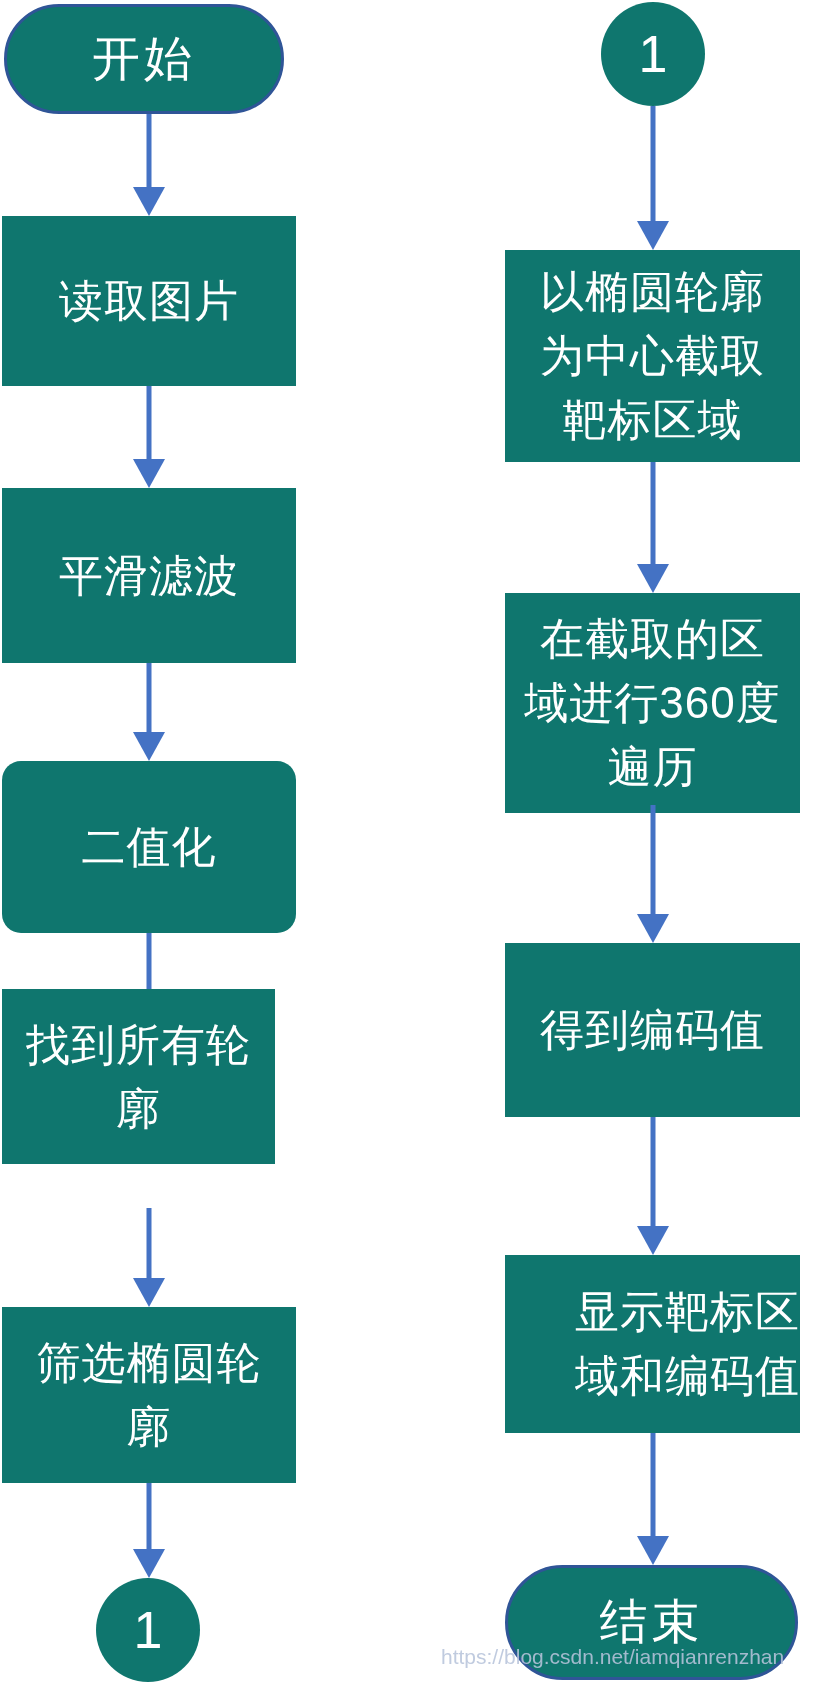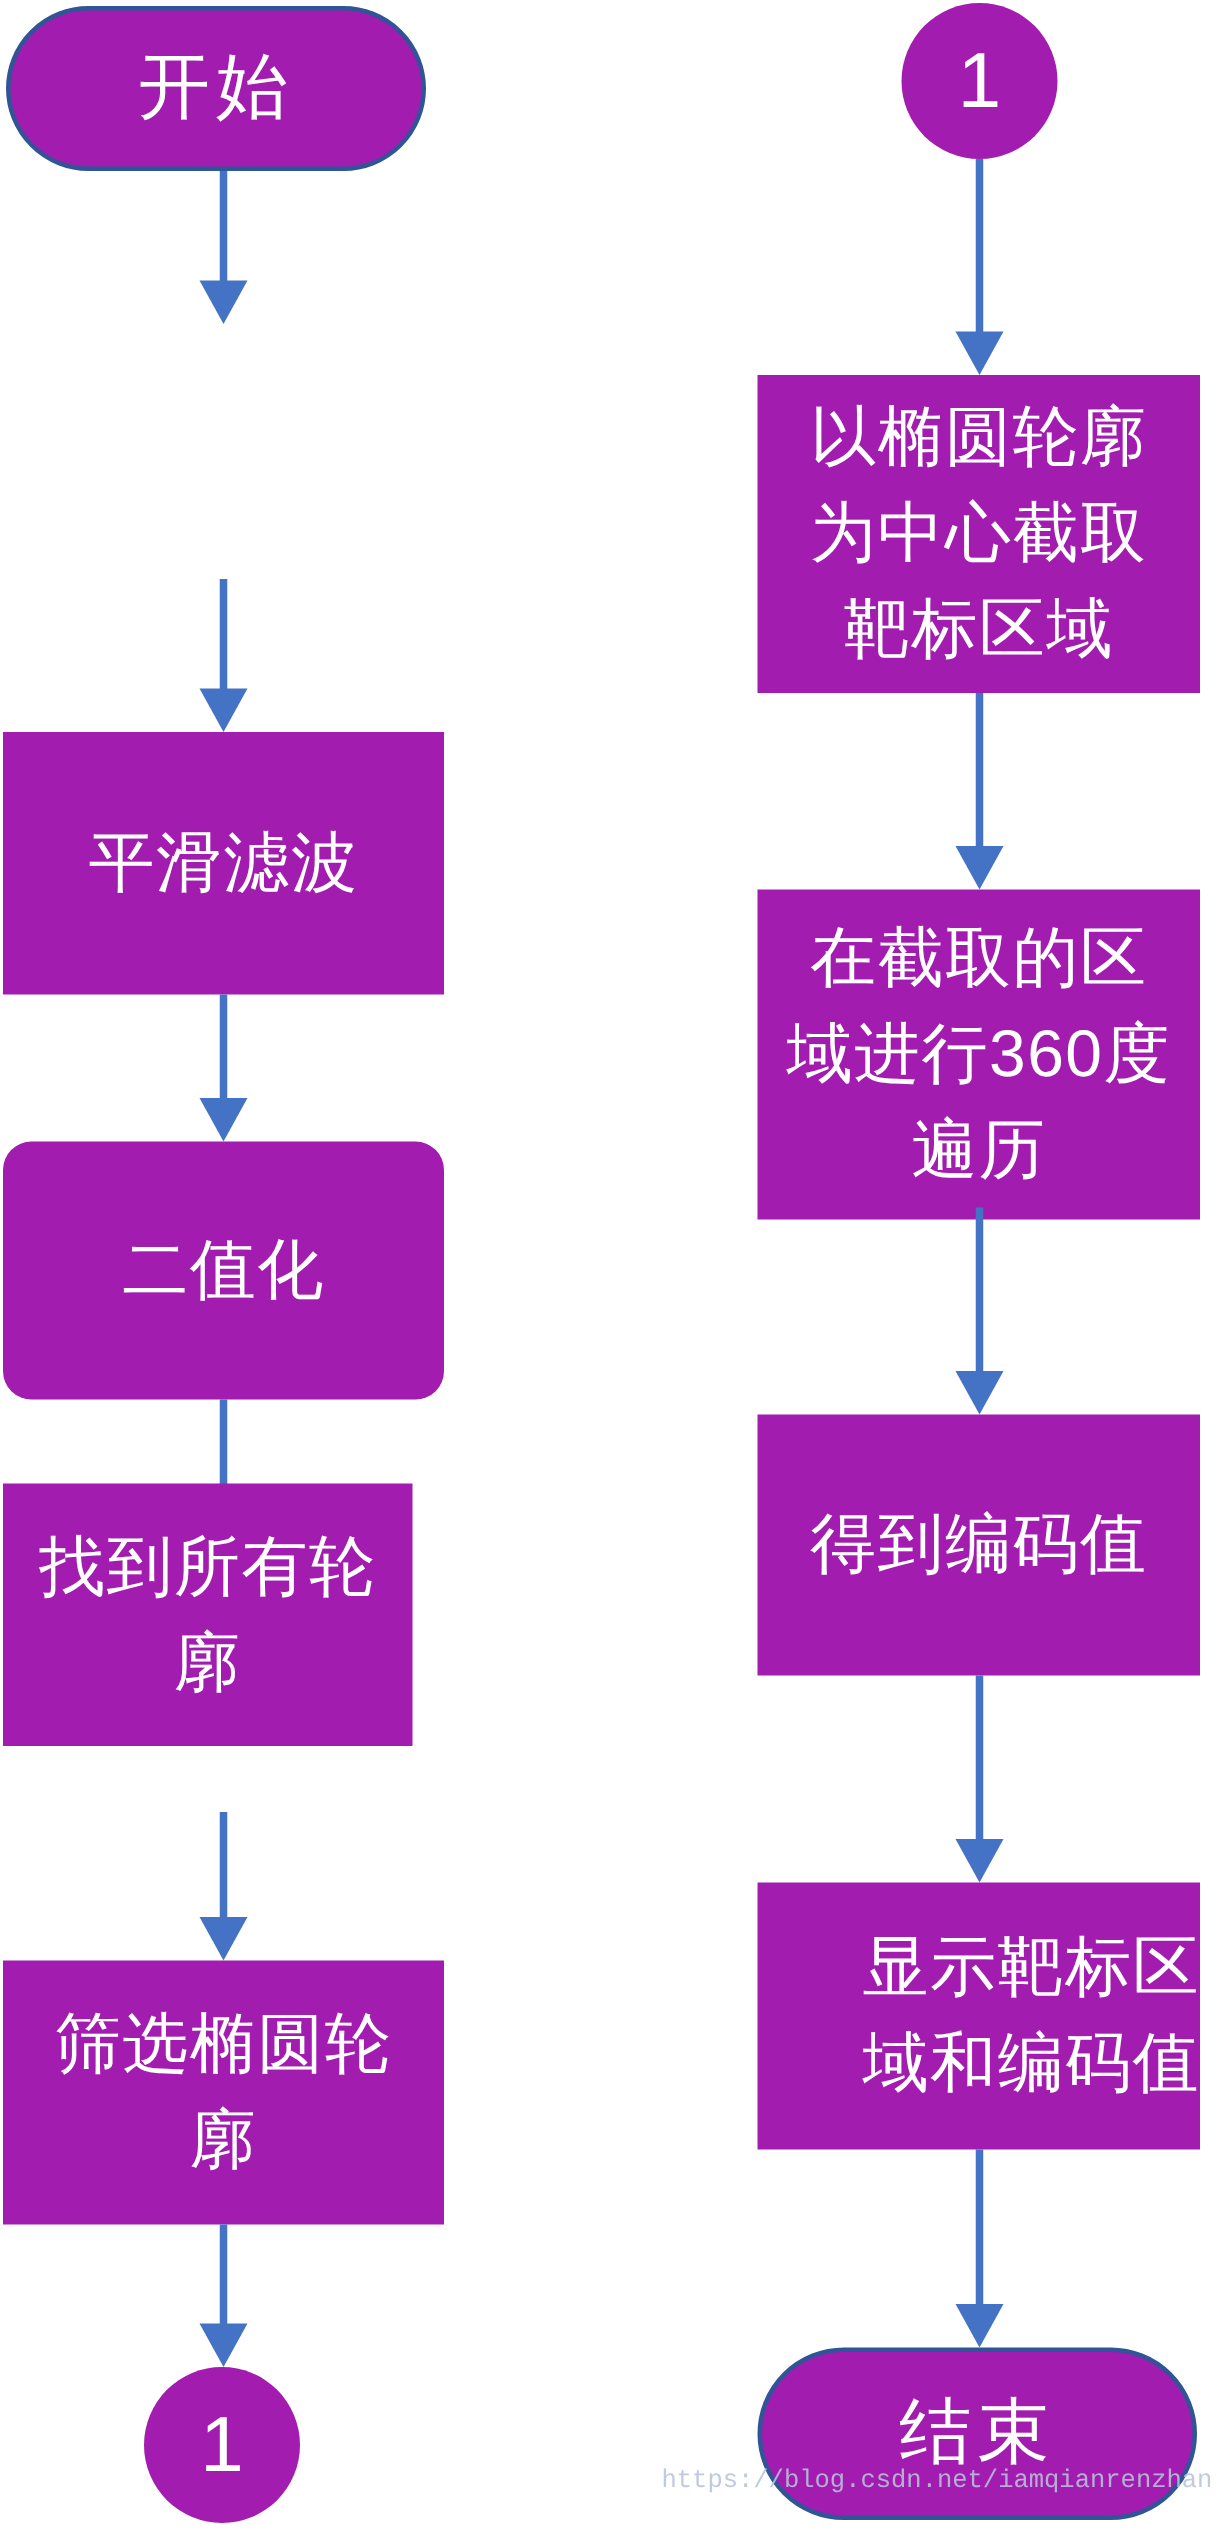--- a/index.html
+++ b/index.html
@@ -7,21 +7,21 @@
   .canvas {
     position: relative;
     width: 816px;
     height: 1688px;
     background: #ffffff;
     overflow: hidden;
     font-family: "Liberation Sans", sans-serif;
   }
   .node {
     position: absolute;
-    background: #a21caf;
+    background: #0f766e;
     color: #ffffff;
     display: flex;
     align-items: center;
     justify-content: center;
     text-align: center;
     box-sizing: border-box;
   }
   .node .label {
     white-space: pre-line;
     font-size: 44px;
@@ -62,41 +62,44 @@
     width: 0;
     height: 0;
     border-left: 16px solid transparent;
     border-right: 16px solid transparent;
     border-top: 29px solid #4472c4;
   }
   .watermark {
     position: absolute;
     left: 441px;
     top: 1645px;
-    font-family: Liberation Mono, monospace;
-    font-size: 17px;
+    font-family: Liberation Sans, sans-serif;
+    font-size: 21px;
     color: rgba(183, 196, 219, 0.88);
     white-space: nowrap;
     z-index: 10;
   }
 </style>
 </head>
 <body>
 
 <div class="canvas">
 
   <div class="node terminator" style="left:4px; top:4px; width:280px; height:110px;">
     <span class="label">开始</span>
   </div>
 
   <div class="arrow" style="left:133px; top:114px; height:102px;">
     <div class="shaft" style="height:75px;"></div>
     <div class="head"></div>
   </div>
 
+  <div class="node" style="left:2px; top:216px; width:294px; height:170px;">
+    <span class="label">读取图片</span>
+  </div>
 
   <div class="arrow" style="left:133px; top:386px; height:102px;">
     <div class="shaft" style="height:75px;"></div>
     <div class="head"></div>
   </div>
 
   <div class="node" style="left:2px; top:488px; width:294px; height:175px;">
     <span class="label">平滑滤波</span>
   </div>
 

